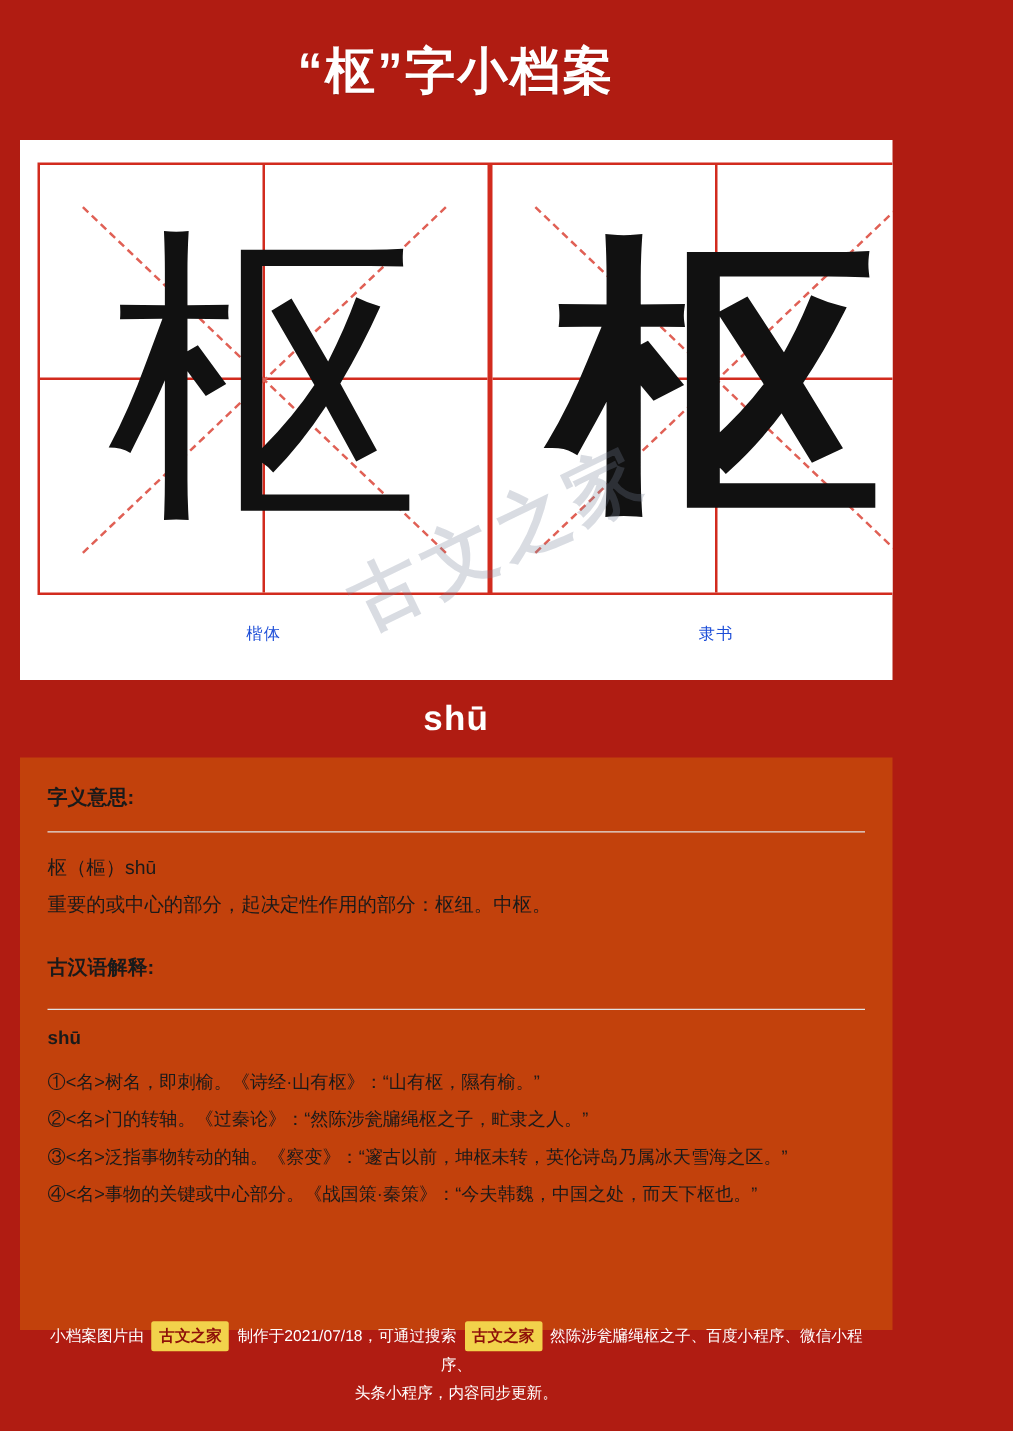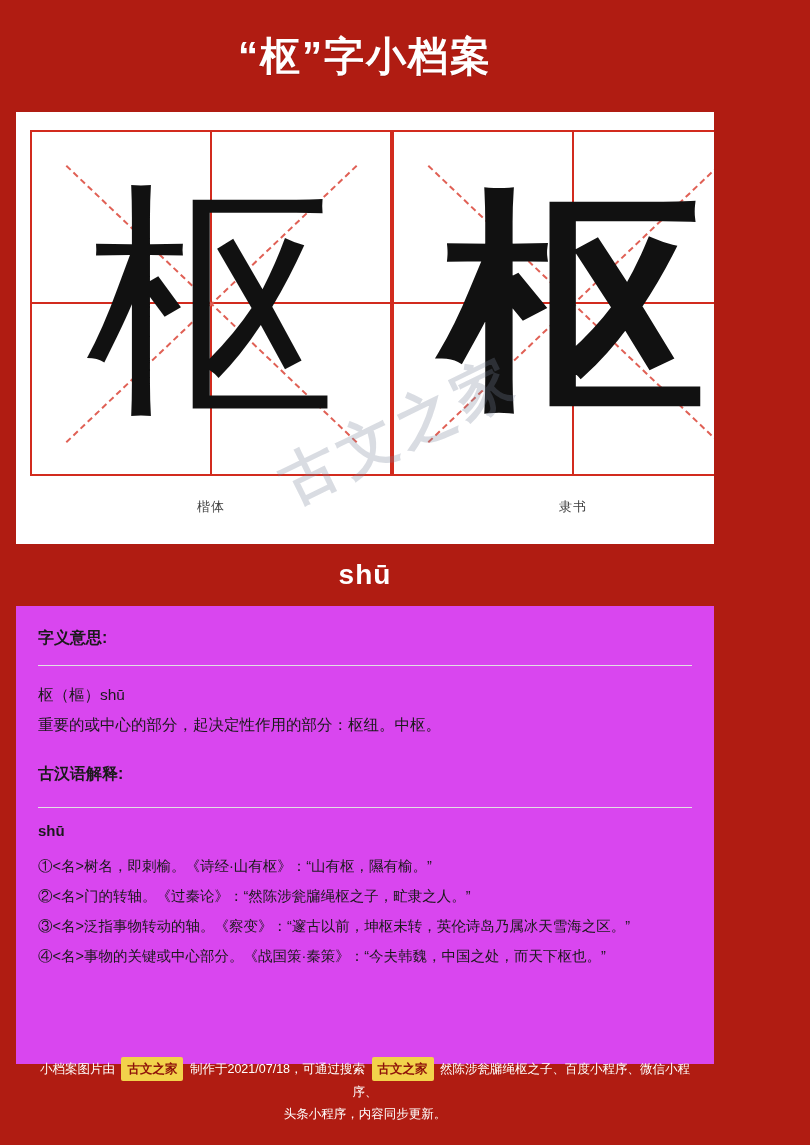--- a/index.html
+++ b/index.html
@@ -97,21 +97,21 @@
   }
   .glyph-char.lishu {
     font-family: "DejaVu Sans", "Liberation Sans", sans-serif;
     font-size: 236px;
     font-weight: bold;
     transform: translateY(-50%) scaleX(1.12);
   }
   .glyph-label {
     margin-top: 22px;
     font-size: 13px;
-    color: #404040;
+    color: #1d4ed8;
     letter-spacing: 1px;
   }
   .watermark {
     position: absolute;
     left: 255px;
     top: 280px;
     font-size: 58px;
     color: rgba(120,130,150,0.28);
     font-family: "DejaVu Serif", "Liberation Serif", serif;
     font-weight: bold;
@@ -130,21 +130,21 @@
   }
   .pinyin-text {
     color: #ffffff;
     font-size: 28px;
     font-weight: bold;
     letter-spacing: 1px;
   }
   
   .content-panel {
     margin: 0 16px;
-    background: #d946ef;
+    background: #c2410c;
     min-height: 458px;
     box-sizing: border-box;
     padding: 22px 22px 18px 22px;
     color: #1a1a1a;
   }
   .section-head {
     font-size: 16px;
     font-weight: bold;
     margin: 0 0 16px 0;
   }

